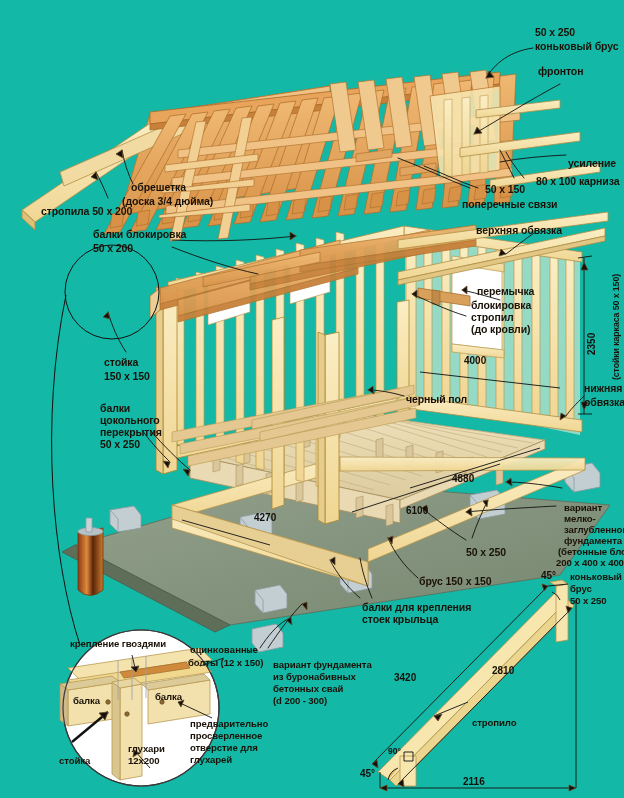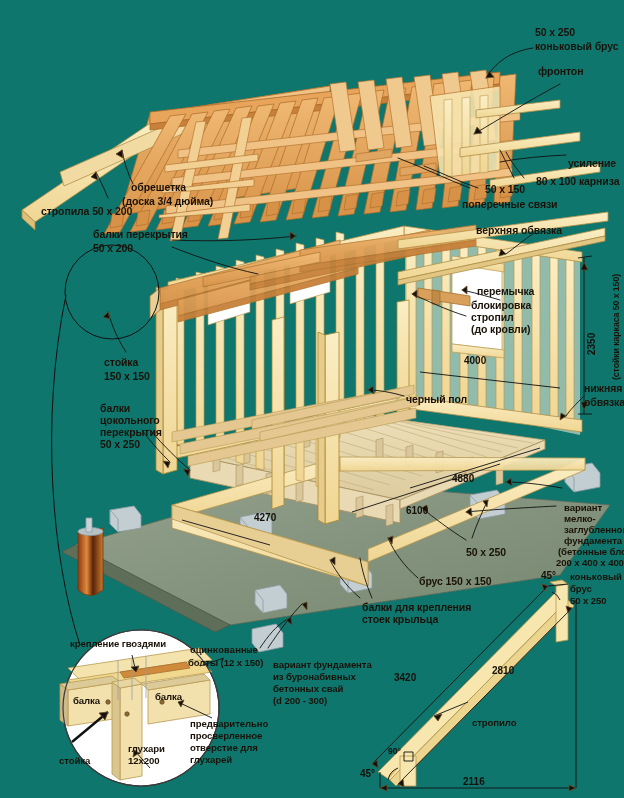--- a/index.html
+++ b/index.html
@@ -1,18 +1,18 @@
 <!DOCTYPE html>
 <html><head>
 <meta charset="utf-8">
 <style>
   html,body{margin:0;padding:0;background:#ffffff;}
   body{width:624px;height:798px;overflow:hidden;position:relative;
        font-family:"Liberation Sans","DejaVu Sans",sans-serif;}
-  #stage{position:relative;width:624px;height:798px;background:#0f766e;}
+  #stage{position:relative;width:624px;height:798px;background:#14b8a6;}
   svg.layer{position:absolute;left:0;top:0;width:624px;height:798px;}
   .lbl{position:absolute;font-weight:bold;color:#1a1208;line-height:1.12;
        white-space:pre;letter-spacing:-0.1px;}
   .s11{font-size:10.5px;}
   .s10{font-size:9.6px;}
   .s9{font-size:8.8px;}
   .dim{position:absolute;font-weight:bold;font-size:10px;color:#14100a;white-space:pre;}
   .vert{transform-origin:0 0;}
 </style>
 </head>
@@ -476,21 +476,21 @@
   <div class="lbl s11" style="left:535px;top:27px;">50 x 250</div>
   <div class="lbl s11" style="left:535px;top:41px;">коньковый брус</div>
   <div class="lbl s11" style="left:538px;top:66px;">фронтон</div>
   <div class="lbl s11" style="left:568px;top:158px;">усиление</div>
   <div class="lbl s11" style="left:536px;top:176px;">80 x 100 карниза</div>
   <div class="lbl s11" style="left:485px;top:184px;">50 x 150</div>
   <div class="lbl s11" style="left:462px;top:199px;">поперечные связи</div>
   <div class="lbl s11" style="left:131px;top:182px;">обрешетка</div>
   <div class="lbl s11" style="left:122px;top:196px;">(доска 3/4 дюйма)</div>
   <div class="lbl s11" style="left:41px;top:206px;">стропила 50 x 200</div>
-  <div class="lbl s11" style="left:93px;top:229px;">балки перекрытия</div>
+  <div class="lbl s11" style="left:93px;top:229px;">балки блокировка</div>
   <div class="lbl s11" style="left:93px;top:243px;">50 x 200</div>
 
   <div class="lbl s11" style="left:448px;top:225px;margin-left:28px;">верхняя обвязка</div>
   <div class="lbl s11" style="left:477px;top:286px;">перемычка</div>
   <div class="lbl s11" style="left:471px;top:300px;">блокировка</div>
   <div class="lbl s11" style="left:471px;top:312px;">стропил</div>
   <div class="lbl s11" style="left:471px;top:324px;text-align:center;">(до кровли)</div>
   <div class="lbl s11" style="left:104px;top:357px;">стойка</div>
   <div class="lbl s11" style="left:104px;top:371px;">150 x 150</div>
   <div class="lbl s11" style="left:406px;top:394px;">черный пол</div>

